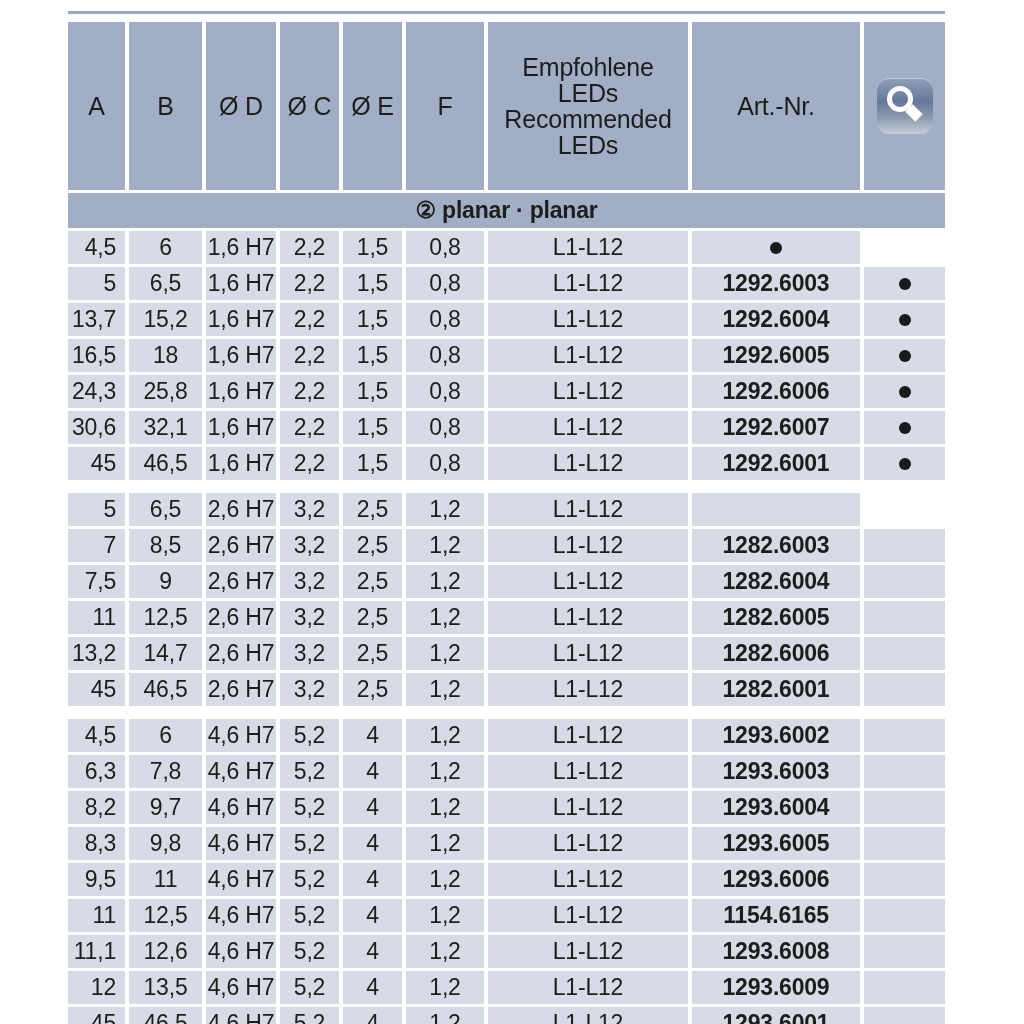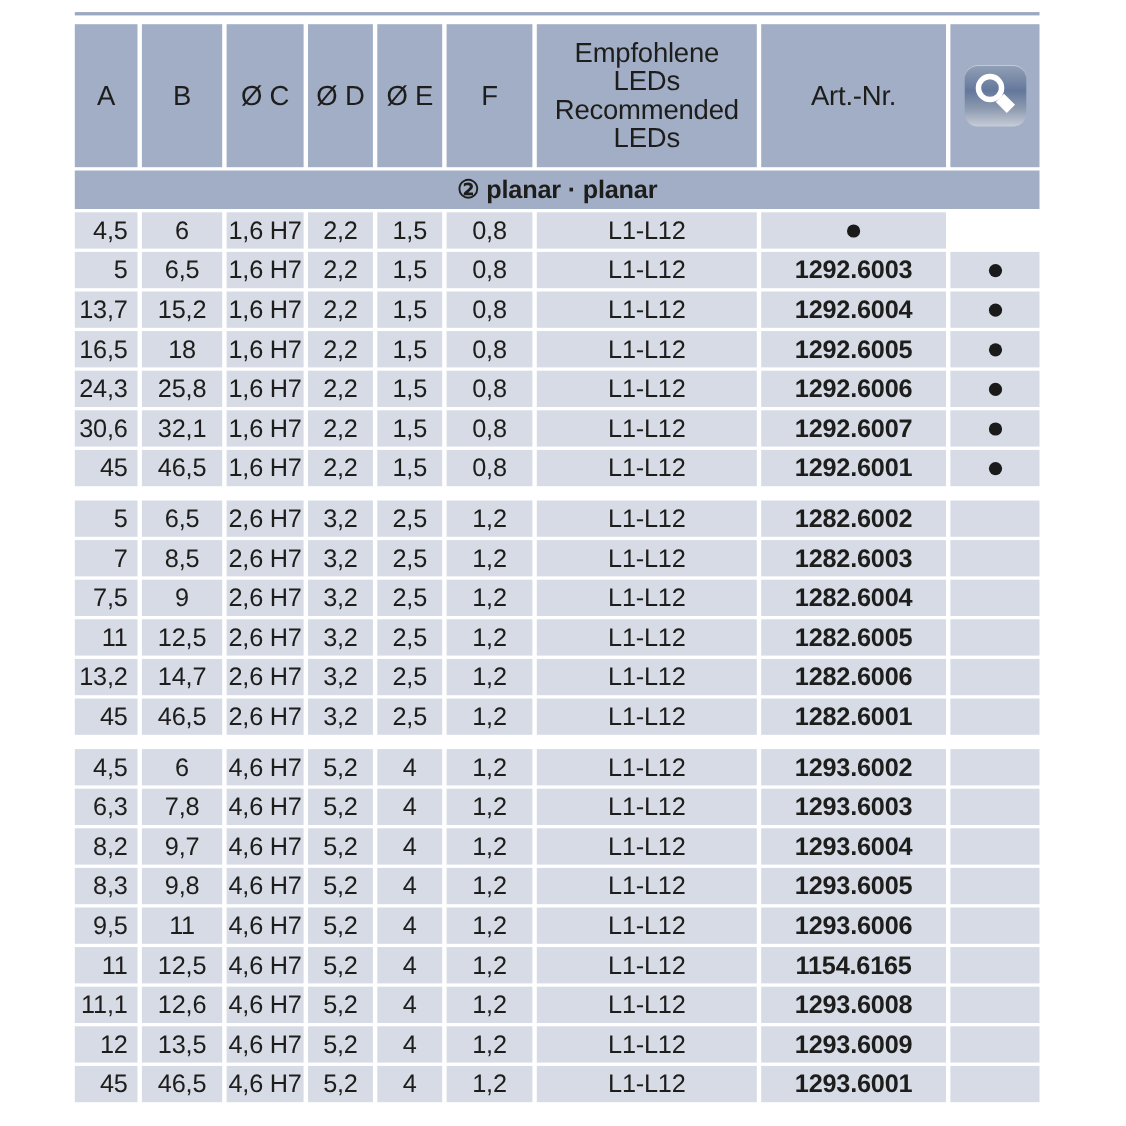--- a/index.html
+++ b/index.html
@@ -5,21 +5,21 @@
   html,body{margin:0;padding:0;background:#ffffff;}
   .page{
     position:relative;width:1024px;height:1024px;background:#ffffff;
     font-family:"Liberation Sans",sans-serif;color:#1d1d1b;
     letter-spacing:-0.2px;overflow:hidden;
   }
   .top-rule{position:absolute;left:68px;top:11px;width:877px;height:3px;background:#9aa8c2;}
   .tbl{position:absolute;left:68px;top:22px;width:877px;}
   .grid-row{display:grid;grid-template-columns:57px 73px 70px 59px 59px 78px 200px 168px 81px;column-gap:4px;}
   .cell{background:#d6dbe5;display:flex;align-items:center;justify-content:center;}
-  .header-row .cell{background:#a1aec6;height:130px;font-size:25px;}
+  .header-row .cell{background:#a1aec6;height:168px;font-size:25px;}
   .header-row{margin-bottom:3px;}
   .hdr-leds{flex-direction:column;font-size:22px;line-height:26px;text-align:center;}
   .hdr-art{font-size:23px;}
   .section-row{
     background:#a1aec6;height:35px;margin-bottom:3px;
     display:flex;align-items:center;justify-content:center;
     font-weight:bold;font-size:23px;
   }
   .row{margin-bottom:3px;}
   .row .cell{height:33px;font-size:23px;}
@@ -39,22 +39,22 @@
 <body>
 
 <div class="page">
   <div class="top-rule"></div>
 
   <div class="tbl">
 
     <div class="grid-row header-row">
       <div class="cell">A</div>
       <div class="cell">B</div>
+      <div class="cell">Ø D</div>
       <div class="cell">Ø C</div>
-      <div class="cell">Ø D</div>
       <div class="cell">Ø E</div>
       <div class="cell">F</div>
       <div class="cell hdr-leds">
         <span>Empfohlene</span>
         <span>LEDs</span>
         <span>Recommended</span>
         <span>LEDs</span>
       </div>
       <div class="cell hdr-art">Art.-Nr.</div>
       <div class="cell">
@@ -166,21 +166,20 @@
         </div>
         <div class="group">
           <div class="grid-row row">
     <div class="cell a v">5</div>
     <div class="cell v">6,5</div>
     <div class="cell v">2,6 H7</div>
     <div class="cell v">3,2</div>
     <div class="cell v">2,5</div>
     <div class="cell v">1,2</div>
     <div class="cell v">L1-L12</div>
-    <div class="cell v art">1282.6002</div>
     <div class="cell">
       <span class="dot" style="visibility: hidden;"></span>
     </div>
   </div>
           <div class="grid-row row">
     <div class="cell a v">7</div>
     <div class="cell v">8,5</div>
     <div class="cell v">2,6 H7</div>
     <div class="cell v">3,2</div>
     <div class="cell v">2,5</div>

